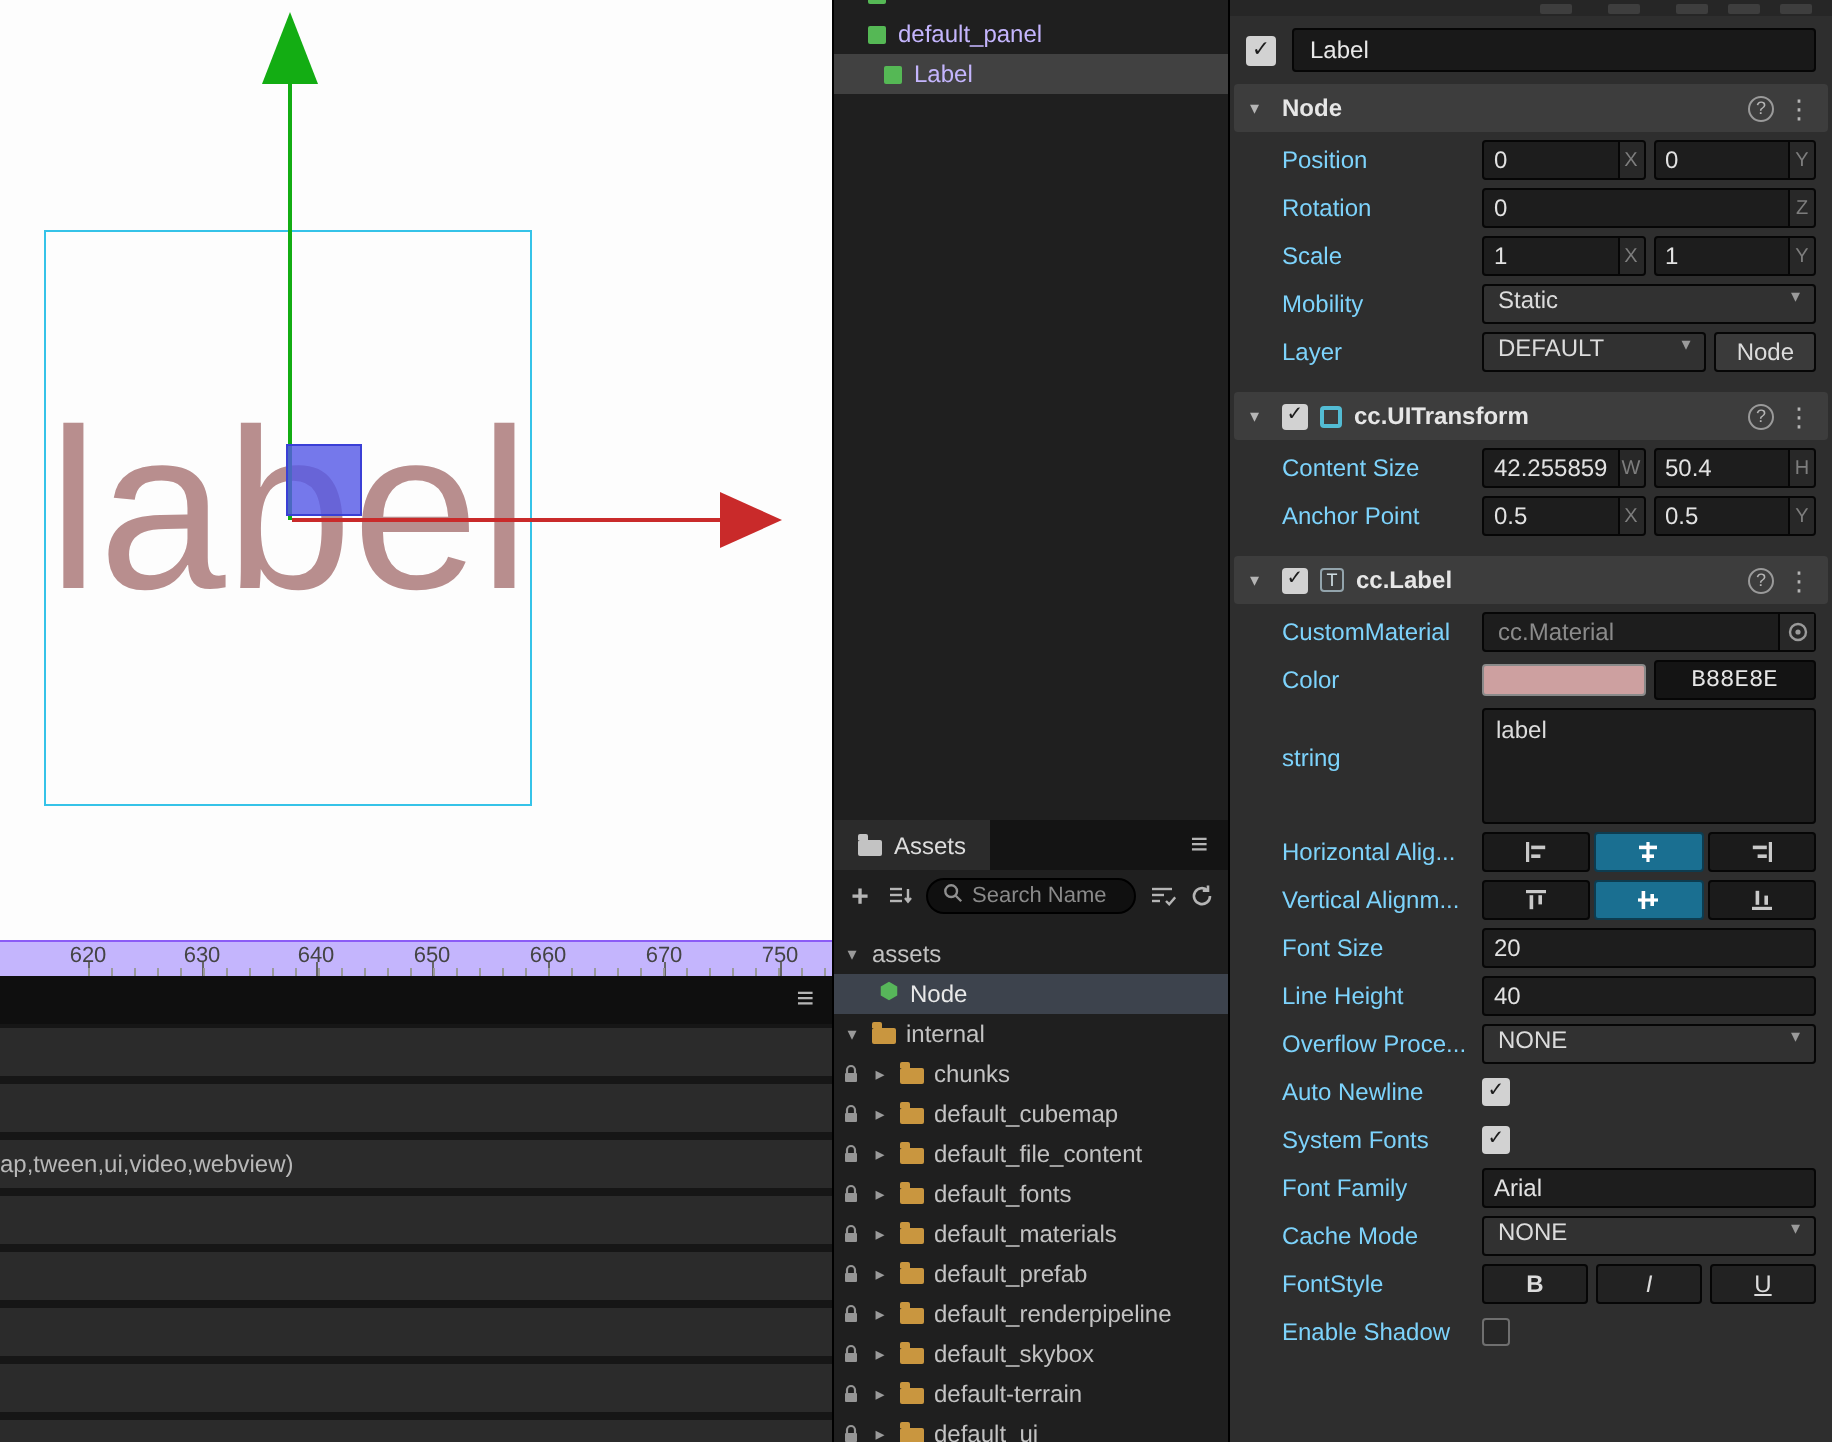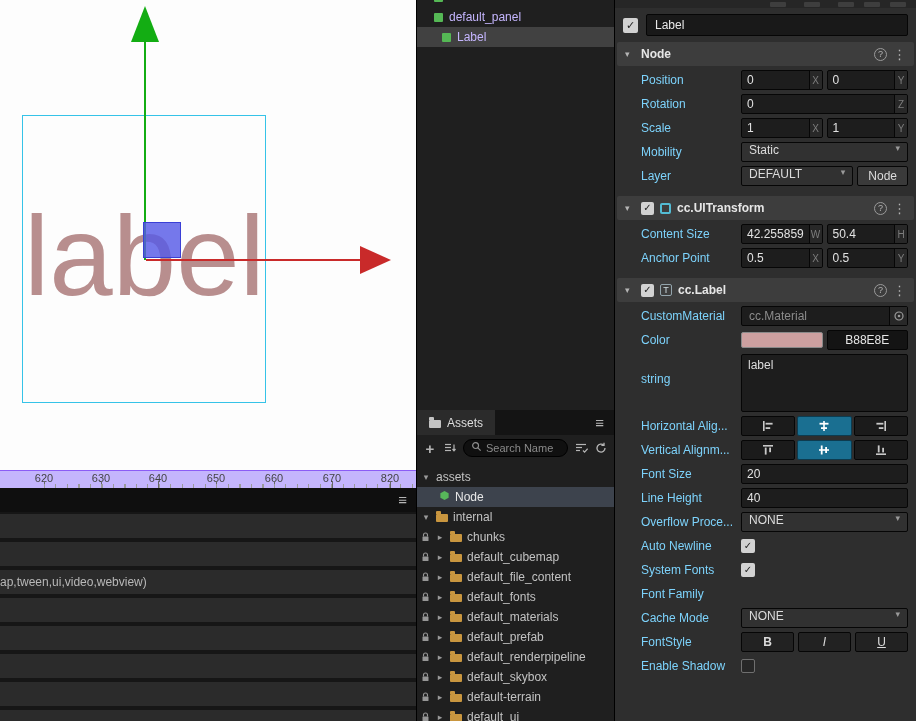--- a/index.html
+++ b/index.html
@@ -121,21 +121,21 @@
   .btn { height:20px; background:#3a3a3a; border:1px solid #060606; border-radius:2px; color:#dcdcdc;
     display:flex; align-items:center; justify-content:center; padding:0 10px; flex:none; }
 
   .assetfield { flex:1; min-width:0; height:20px; background:#1d1d1d; border:1px solid #060606;
     border-radius:2px; display:flex; align-items:center; padding:0 0 0 7px; color:#8b8b8b; }
   .picker { margin-left:auto; width:18px; align-self:stretch; display:flex; align-items:center;
     justify-content:center; background:#282828; border-left:1px solid #060606; }
 
   .swatch { flex:1; height:16px; background:#CDA0A0; border:1px solid #8a8a8a; border-radius:2px; }
   .hexfield { flex:1; height:20px; background:#141414; border:1px solid #060606; border-radius:2px;
-    color:#e6e6e6; display:flex; align-items:center; justify-content:center; }
+    color:#e6e6e6; display:flex; align-items:center; justify-content:center;font-family:Liberation Mono, monospace; }
 
   .str-textarea { width:100%; height:58px; background:#1d1d1d; border:1px solid #060606; border-radius:2px;
     color:#dcdcdc; font-size:12px; padding:3px 6px; resize:none; font-family:inherit; outline:none; }
 
   .seg { flex:1; display:flex; gap:2px; }
   .segbtn { flex:1; height:20px; background:#1b1b1b; border:1px solid #060606; border-radius:2px;
     display:flex; align-items:center; justify-content:center; color:#c9c9c9; }
   .segbtn.active { background:#1a6f91; border-color:#0d3c50; color:#fff; }
 
   .stylebtn { flex:1; height:20px; background:#222; border:1px solid #060606; border-radius:2px;
@@ -159,21 +159,21 @@
   </div>
 
   <div class="ruler">
     <div class="nums">
       <span class="num n1">620</span>
       <span class="num n2">630</span>
       <span class="num n3">640</span>
       <span class="num n4">650</span>
       <span class="num n5">660</span>
       <span class="num n6">670</span>
-      <span class="num n7">820</span>
+      <span class="num n7">750</span>
     </div>
     <div class="ticks">
       <span class="tick n1"></span>
         <span class="tick n2"></span>
       <span class="tick n3"></span>
         <span class="tick n4"></span>
       <span class="tick n5"></span>
         <span class="tick n6"></span>
       <span class="tick n7"></span>
     </div>
@@ -640,20 +640,25 @@
     <div class="prop">
       <span class="prop-label">System Fonts</span>
       <div class="prop-ctrl">
         <span class="checkbox mid">
             <span>✓</span>
           </span>
       </div>
     </div>
     <div class="prop">
       <span class="prop-label">Font Family</span>
+      <div class="prop-ctrl">
+        <div class="numfield">
+          <input value="Arial" style="">
+        </div>
+      </div>
     </div>
     <div class="prop">
       <span class="prop-label">Cache Mode</span>
       <div class="prop-ctrl">
         <div class="selectbox">
           <span>NONE</span>
           <span class="chevd">▾</span>
         </div>
       </div>
     </div>

